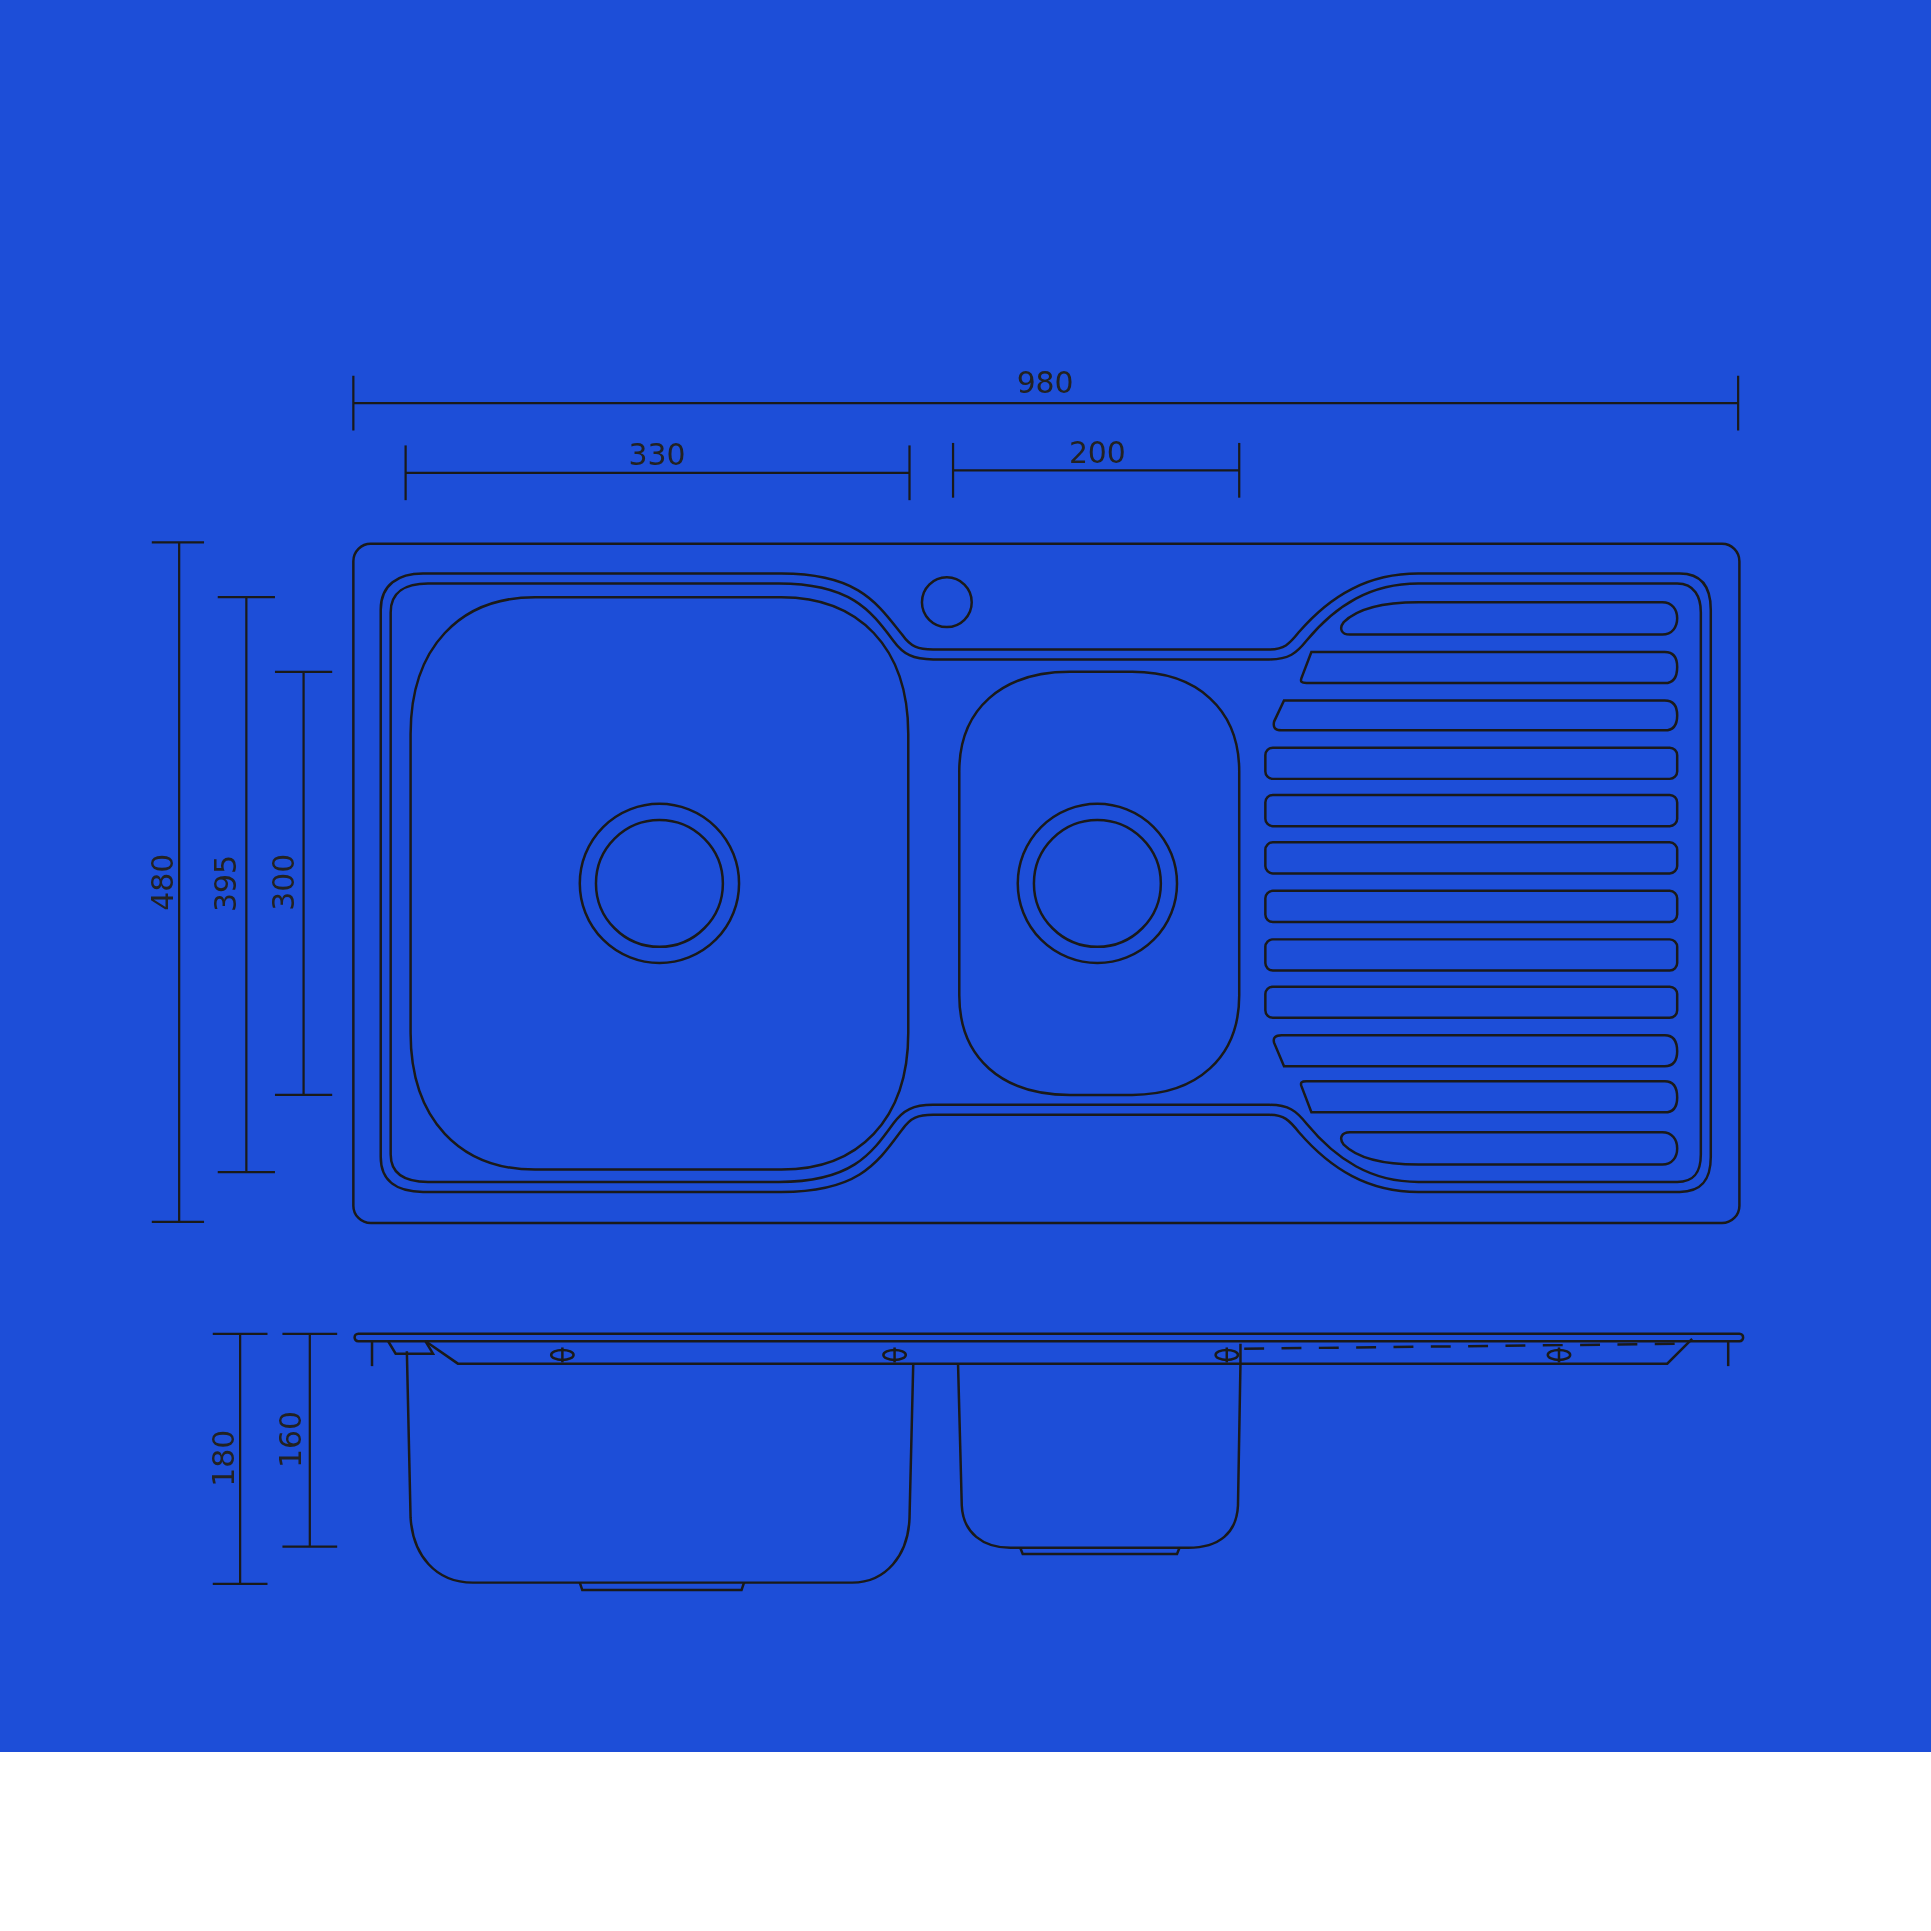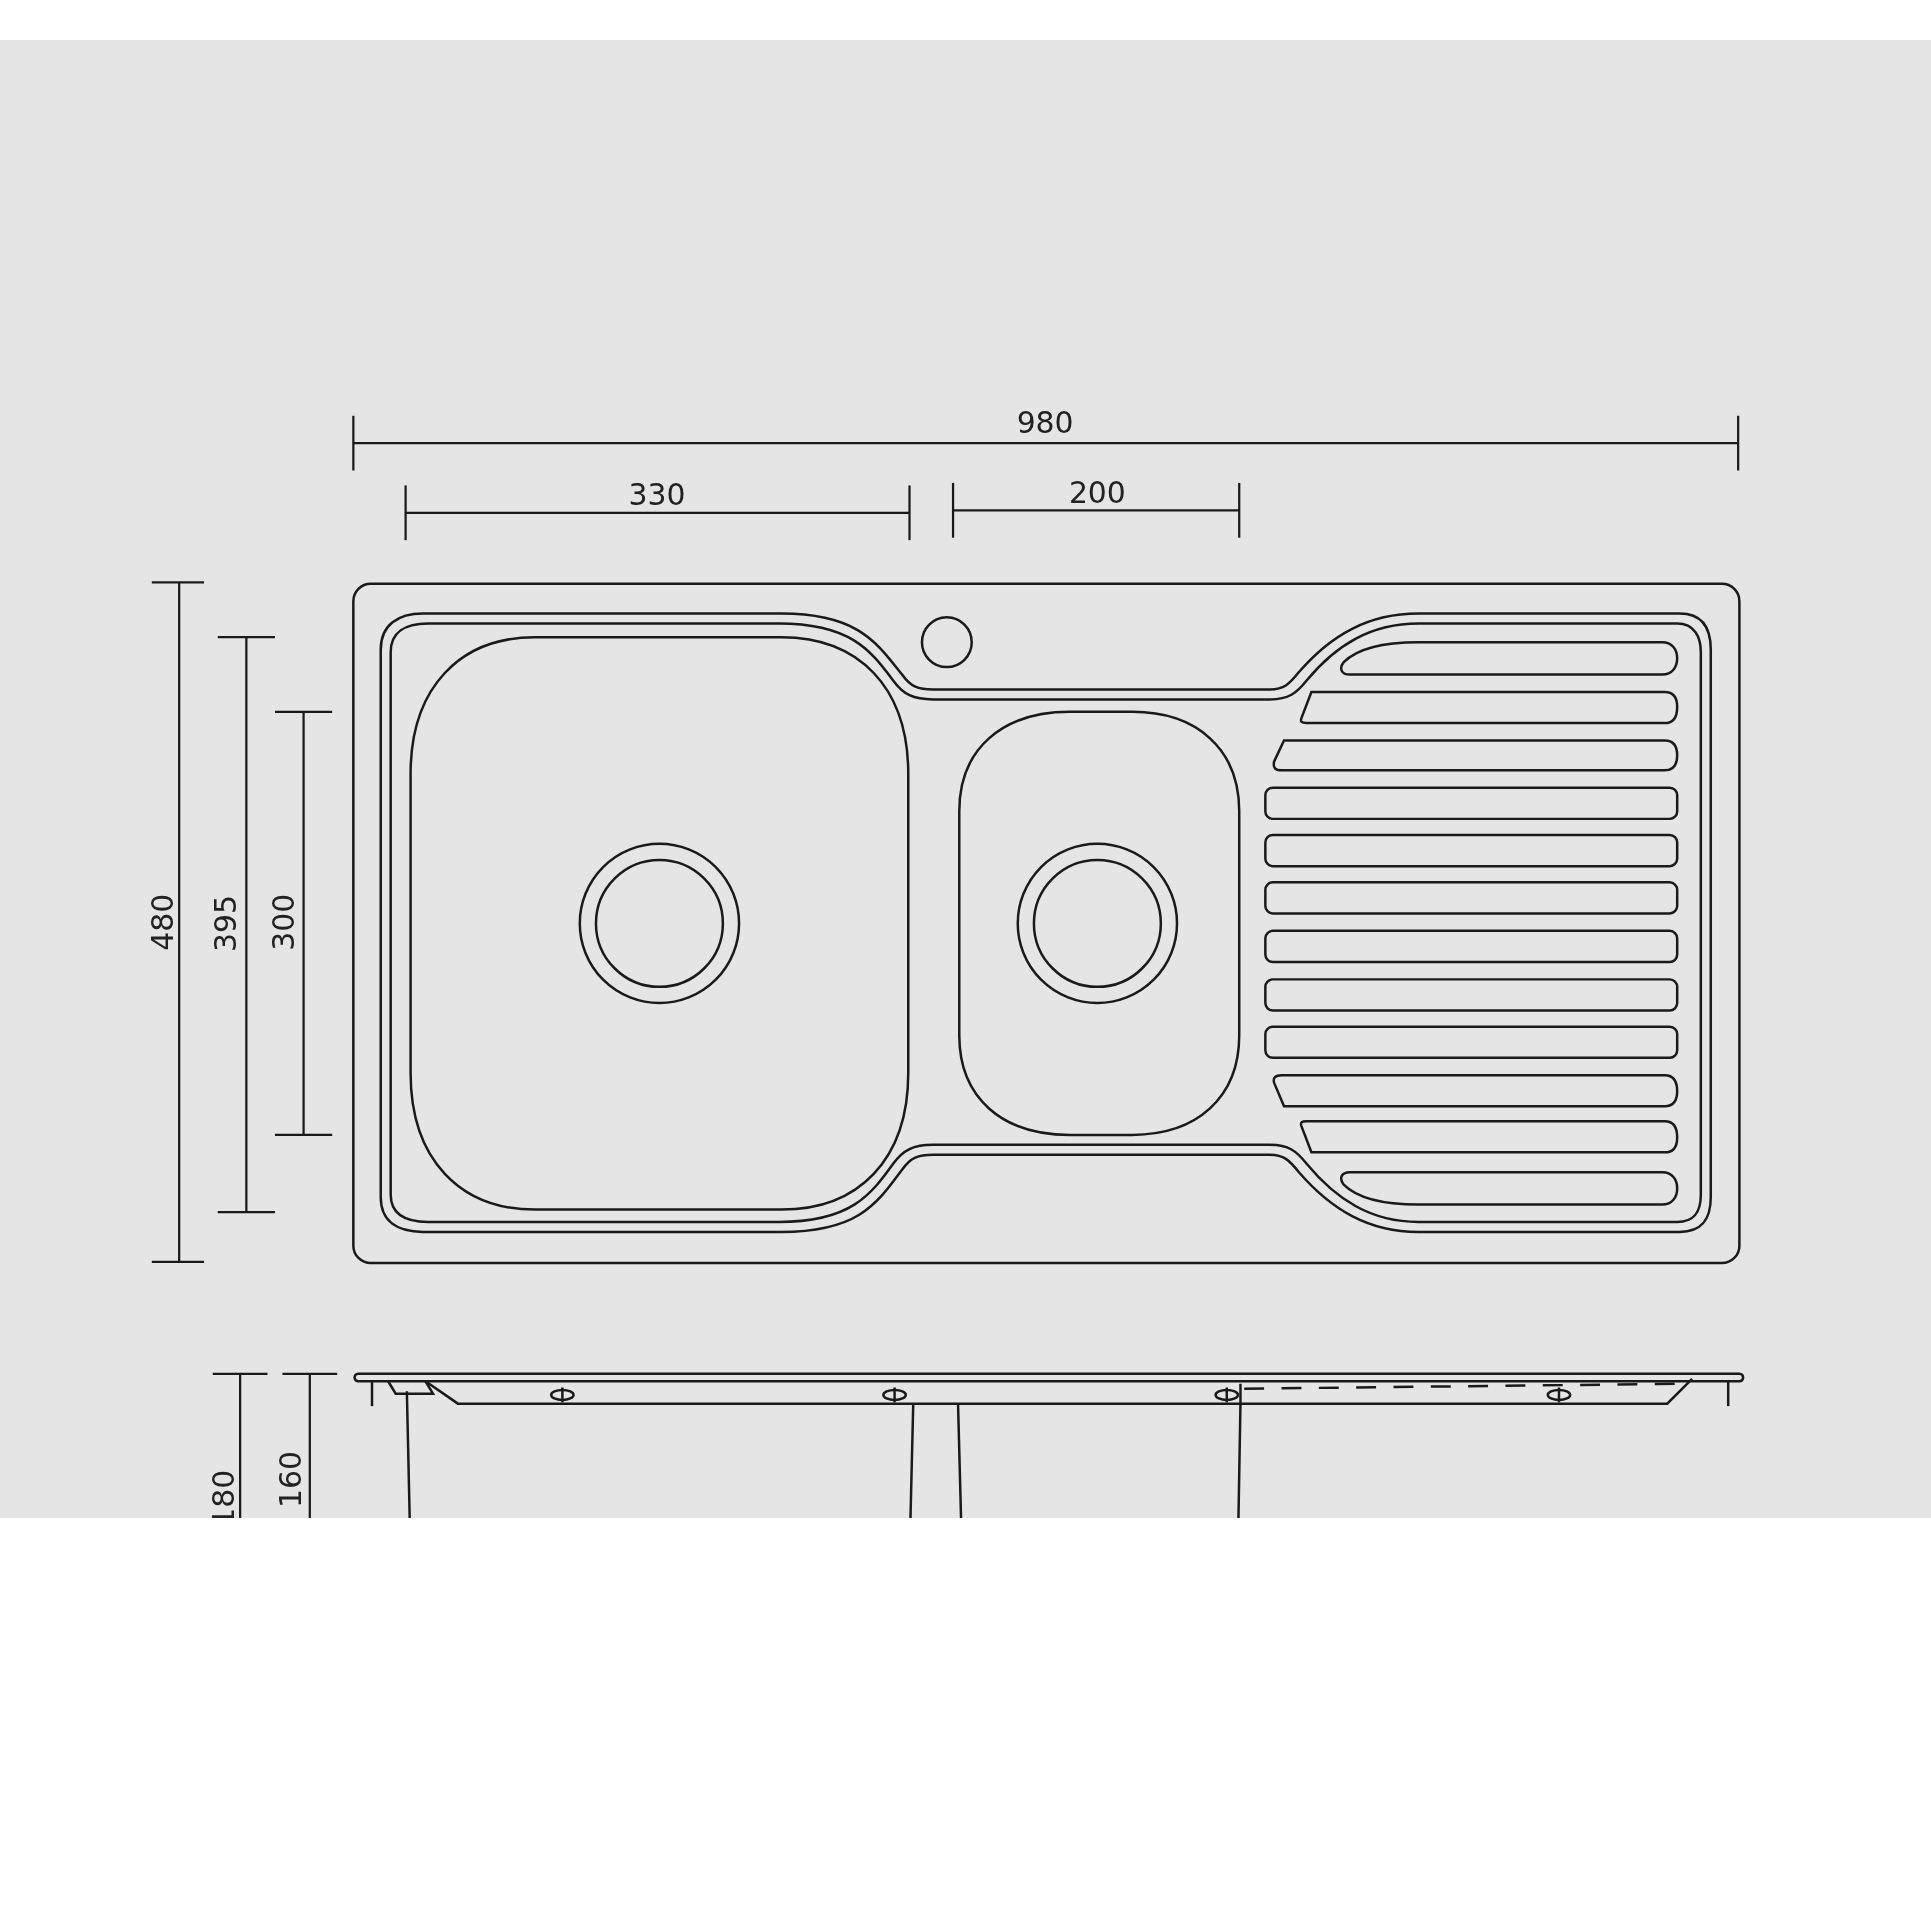--- a/index.html
+++ b/index.html
@@ -1,16 +1,16 @@
 <!DOCTYPE html>
 <html><head>
 <meta charset="utf-8">
 <style>
   html,body{margin:0;padding:0;background:#ffffff;}
-  #canvas{width:1931px;height:1478px;position:relative;overflow:hidden;background:#e5e5e5;margin-top:40px;}
+  #canvas{width:1931px;height:1752px;position:relative;overflow:hidden;background:#1d4ed8;}
   svg{display:block;}
   .ln{fill:none;stroke:#1a1a1a;stroke-width:2;}
   .dbl{fill:none;stroke:#1a1a1a;stroke-width:2;}
   .dim{fill:none;stroke:#1a1a1a;stroke-width:1.8;}
   .lbl{font-family:"DejaVu Sans","Liberation Sans",sans-serif;font-size:24px;fill:#222;}
 </style>
 </head>
 <body>
 
 <div id="canvas">

